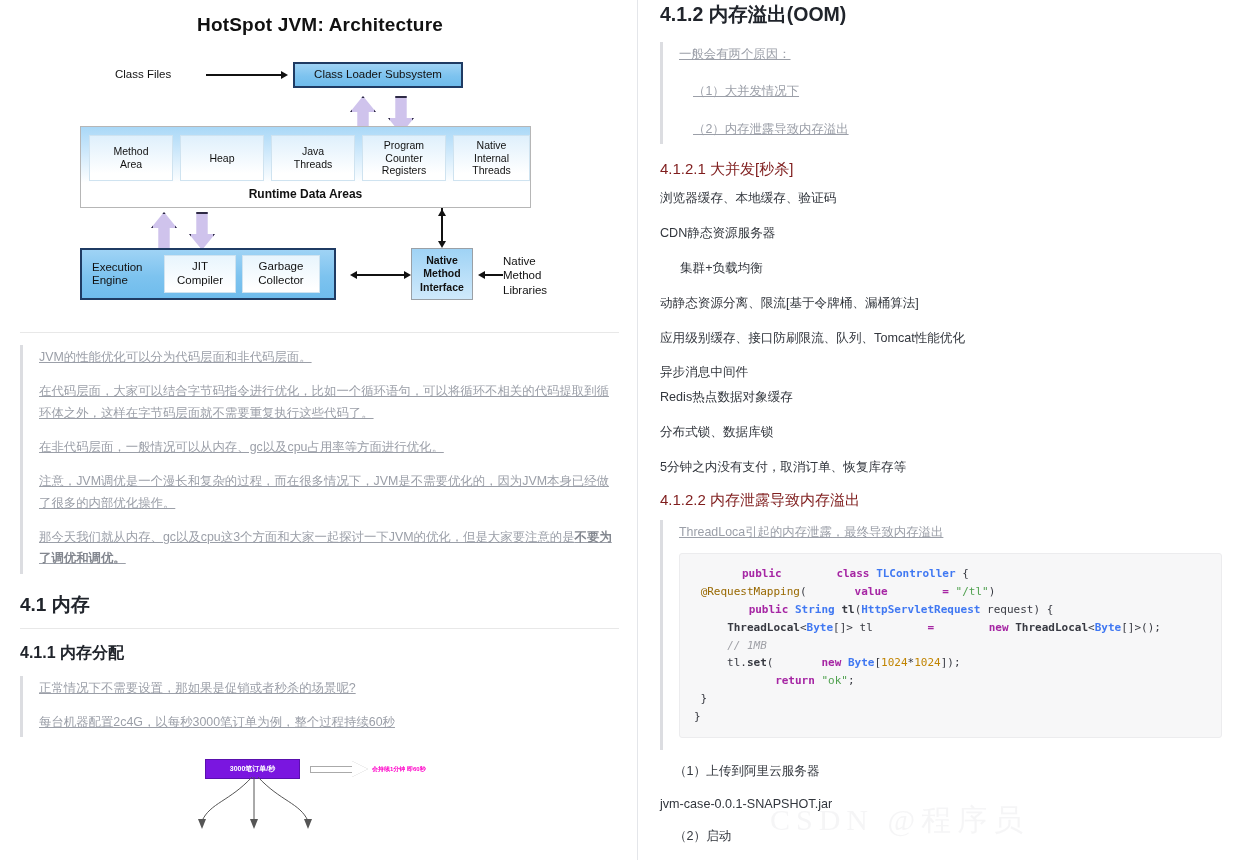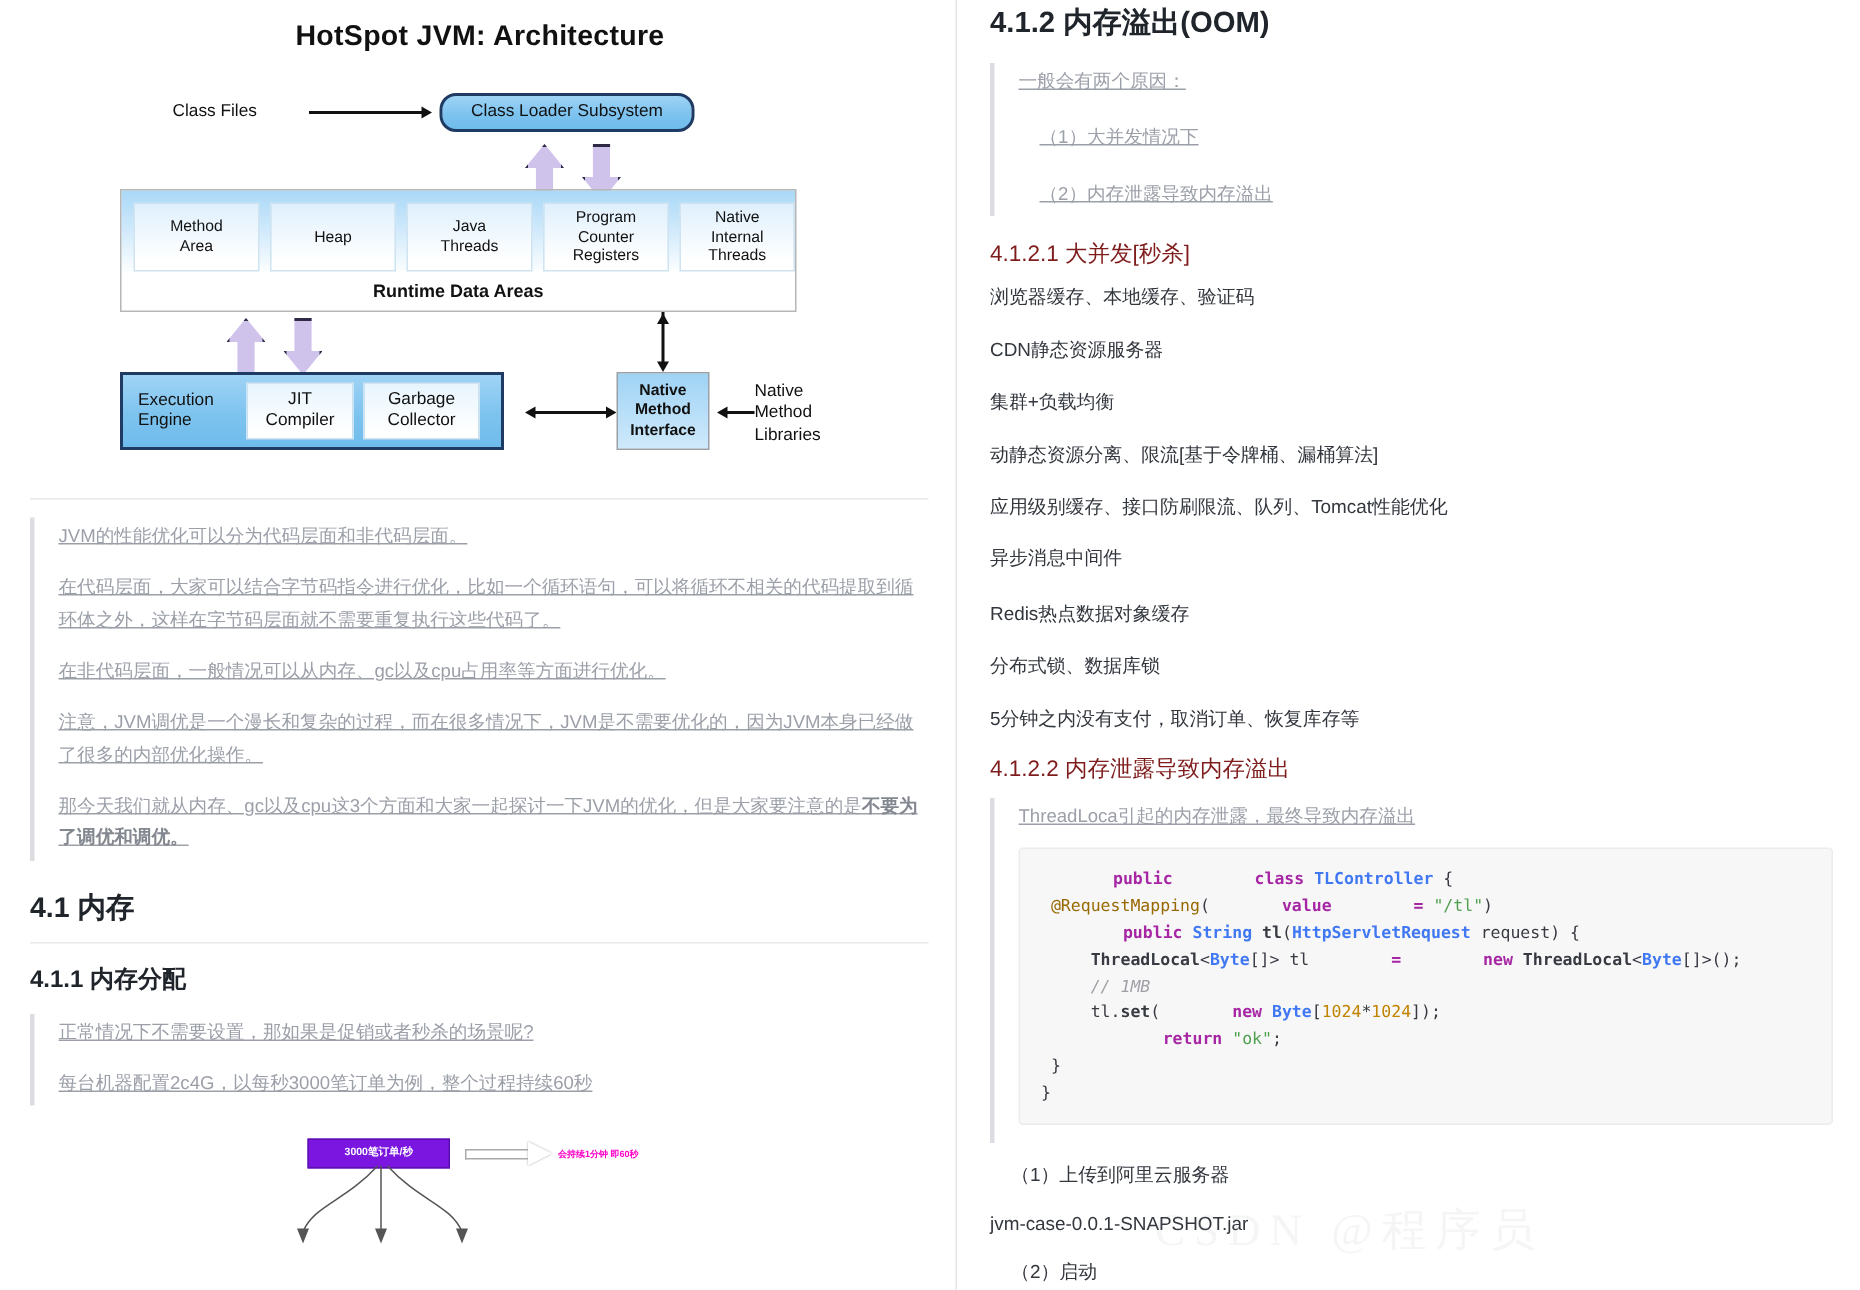--- a/index.html
+++ b/index.html
@@ -129,21 +129,21 @@
   <div class="col-left">
 
     <div class="diagram">
       <div class="diag-title">HotSpot JVM: Architecture</div>
 
       <div class="d-abs plain-label" style="left:95px; top:67px;">Class Files</div>
       <div class="d-abs arrow-line" style="left:186px; top:74px; width:76px; height:2px;"></div>
       <div class="d-abs tri-right" style="left:261px; top:70.5px;"></div>
 
       <div class="d-abs" style="left:273px; top:62px; width:170px; height:26px;">
-        <div class="box3d" style="width:100%;height:100%;position:relative;border-radius:11px;">
+        <div class="box3d" style="width:100%;height:100%;position:relative;">
           <div class="lid"></div>
           <div class="side"></div>
           <span>Class Loader Subsystem</span>
         </div>
       </div>
 
       <div class="d-abs block-arrow-up" style="left:330px; top:96px;"></div>
       <div class="d-abs block-arrow-down" style="left:368px; top:96px;"></div>
 
       <div class="d-abs rda-outer" style="left:60px; top:126px; width:451px; height:82px;">
@@ -246,24 +246,24 @@
     <blockquote style="margin-top:14px;">
       <p style="margin-bottom:16px;">一般会有两个原因：</p>
       <p style="margin-bottom:16px; padding-left:14px;">（1）大并发情况下</p>
       <p style="padding-left:14px;">（2）内存泄露导致内存溢出</p>
     </blockquote>
 
     <h4 class="sub4" style="margin-top:16px; font-size:15px;">4.1.2.1 大并发[秒杀]</h4>
 
     <p class="body-p" style="margin-bottom:16px;">浏览器缓存、本地缓存、验证码</p>
     <p class="body-p" style="margin-bottom:16px;">CDN静态资源服务器</p>
-    <p class="body-p" style="margin-bottom:16px;">集群+负载均衡</p>
+    <p class="body-p" style="margin-bottom:16px;margin-left:20px;">集群+负载均衡</p>
     <p class="body-p" style="margin-bottom:16px;">动静态资源分离、限流[基于令牌桶、漏桶算法]</p>
     <p class="body-p" style="margin-bottom:16px;">应用级别缓存、接口防刷限流、队列、Tomcat性能优化</p>
-    <p class="body-p" style="margin-bottom:18px;">异步消息中间件</p>
+    <p class="body-p" style="margin-bottom:6px;">异步消息中间件</p>
     <p class="body-p" style="margin-bottom:16px;">Redis热点数据对象缓存</p>
     <p class="body-p" style="margin-bottom:16px;">分布式锁、数据库锁</p>
     <p class="body-p" style="margin-bottom:12px;">5分钟之内没有支付，取消订单、恢复库存等</p>
 
     <h4 class="sub4" style="margin-top:14px; font-size:15px;">4.1.2.2 内存泄露导致内存溢出</h4>
 
     <blockquote style="margin-top:10px; padding-right:4px;">
       <p style="margin-bottom:10px;">ThreadLoca引起的内存泄露，最终导致内存溢出</p>
       <pre class="code" style="margin-right:2px;"><span class="k">public</span> <span class="k">class</span> <span class="t">TLController</span> {
  <span class="an">@RequestMapping</span>(<span class="k">value</span> <span class="k">=</span> <span class="s">"/tl"</span>)

